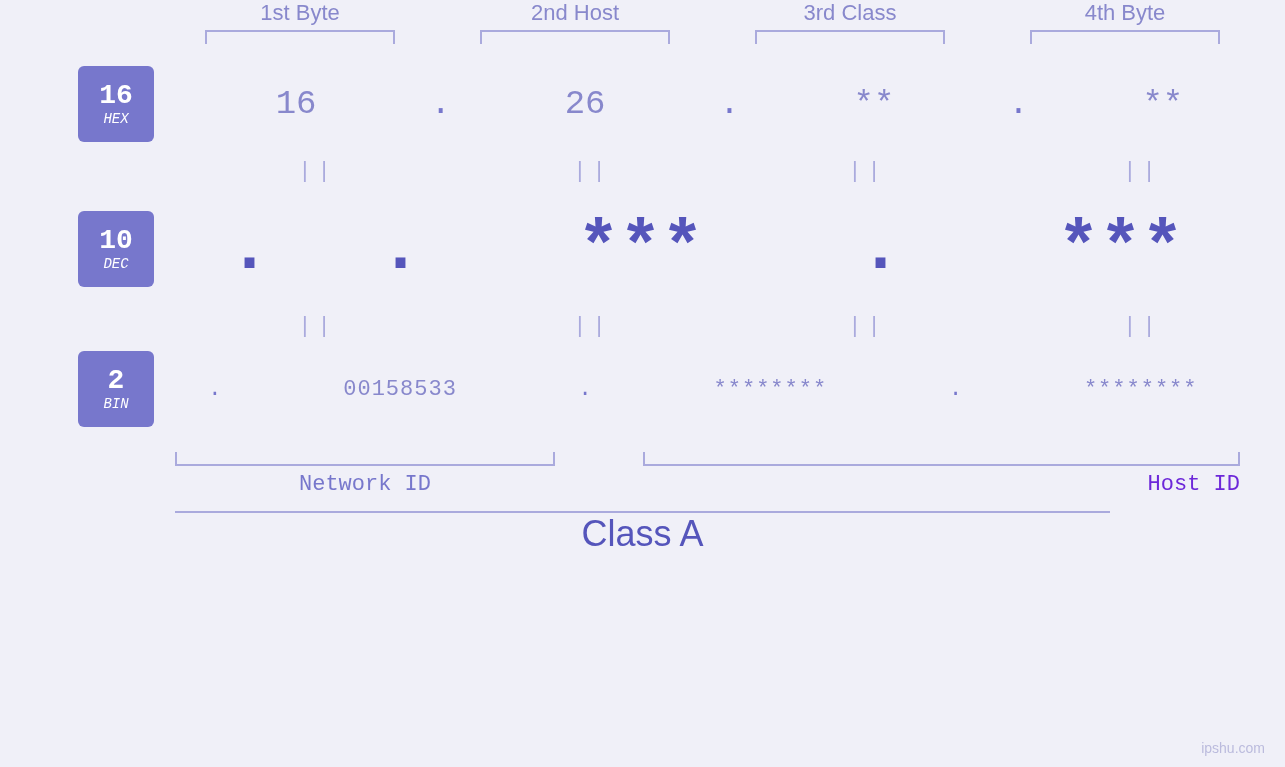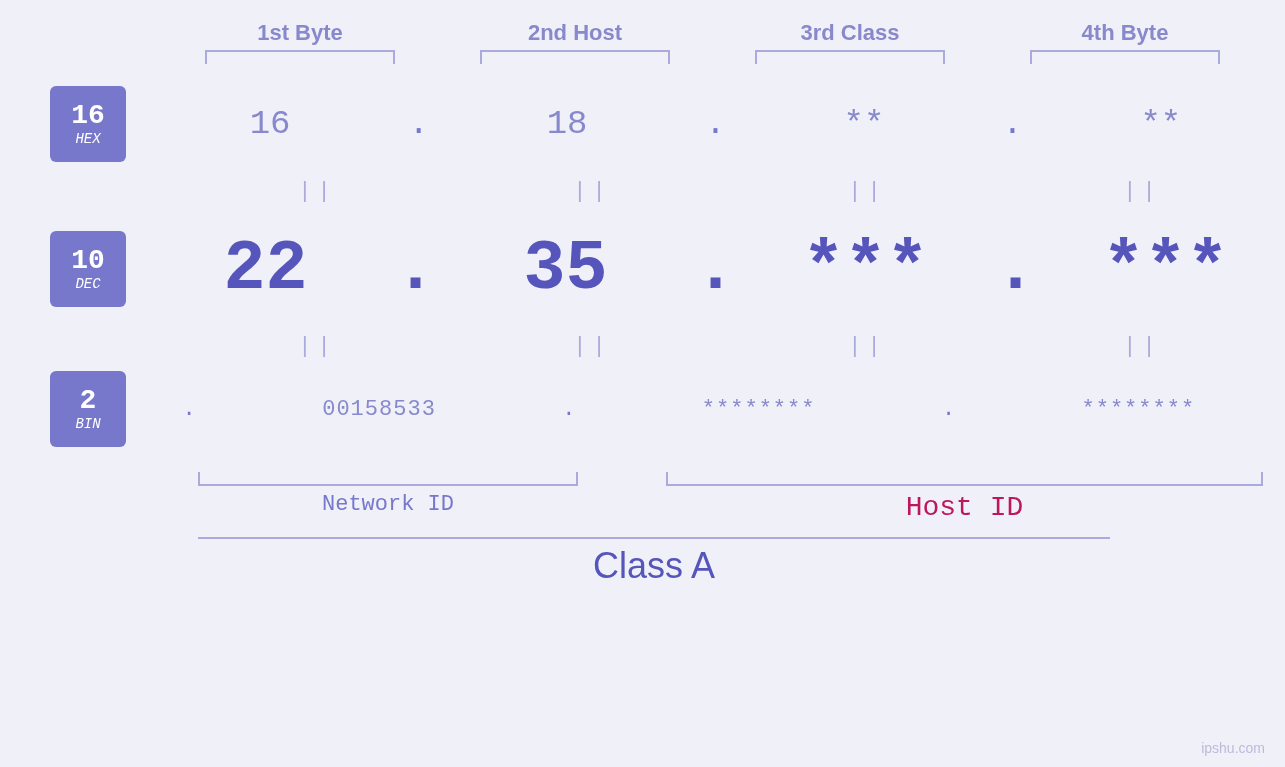--- a/index.html
+++ b/index.html
@@ -20,23 +20,21 @@
       display: flex;
       flex-direction: column;
       align-items: center;
     }
 
     
     .byte-headers {
       display: flex;
       width: 1100px;
       margin-left: 140px;
-      margin-top: 20px;
-      justify-content: space-around;
-      font-weight: bold;
+      justify-content: space-around;
     }
 
     .byte-header {
       color: #8888cc;
       font-size: 22px;
       font-family: Arial, sans-serif;
       text-align: center;
       width: 220px;
     }
 
@@ -57,20 +55,21 @@
       display: inline-block;
     }
 
     
     .data-row {
       display: flex;
       align-items: center;
       width: 1285px;
       height: 120px;
       position: relative;
+      padding-left: 28px;
     }
 
     .data-row.dec-row {
       height: 140px;
     }
 
     .data-row.bin-row {
       height: 110px;
     }
 
@@ -183,44 +182,42 @@
   </div>
 
   <div class="data-row">
     <div class="badge">
       <span class="badge-number">16</span>
       <span class="badge-label">HEX</span>
     </div>
     <div class="values">
       <div class="byte-value hex-val">16</div>
       <span class="dot hex-dot">.</span>
-      <div class="byte-value hex-val">18</div>
+      <div class="byte-value hex-val">26</div>
       <span class="dot hex-dot">.</span>
       <div class="byte-value hex-val">**</div>
       <span class="dot hex-dot">.</span>
       <div class="byte-value hex-val">**</div>
     </div>
   </div>
 
   <div class="equals-row">
     <div class="equals-sign">||</div>
     <div class="equals-sign">||</div>
     <div class="equals-sign">||</div>
     <div class="equals-sign">||</div>
   </div>
 
   <div class="data-row dec-row">
     <div class="badge">
       <span class="badge-number">10</span>
       <span class="badge-label">DEC</span>
     </div>
     <div class="values">
-      <div class="byte-value dec-val">22</div>
       <span class="dot dec-dot">.</span>
-      <div class="byte-value dec-val">35</div>
       <span class="dot dec-dot">.</span>
       <div class="byte-value dec-val">***</div>
       <span class="dot dec-dot">.</span>
       <div class="byte-value dec-val">***</div>
     </div>
   </div>
 
   <div class="equals-row">
     <div class="equals-sign">||</div>
     <div class="equals-sign">||</div>
@@ -236,37 +233,37 @@
     <div class="values">
       <span class="dot bin-dot">.</span>
       <div class="byte-value bin-val">00158533</div>
       <span class="dot bin-dot">.</span>
       <div class="byte-value bin-val">********</div>
       <span class="dot bin-dot">.</span>
       <div class="byte-value bin-val">********</div>
     </div>
   </div>
 
-  <div style="position: relative; width: 1285px; flex: 1; padding-left: 23px;">
+  <div style="position: relative; width: 1285px; flex: 1;">
 
     <div style="display: flex; margin-left: 175px; margin-top: 8px; width: 1065px;">
 
       <div style="width: 380px; height: 14px; border: 2px solid #aaaadd; border-top: none;"></div>
 
       <div style="width: 88px;"></div>
 
       <div style="flex: 1; height: 14px; border: 2px solid #aaaadd; border-top: none;"></div>
     </div>
 
     <div style="display: flex; margin-left: 175px; margin-top: 6px; width: 1065px;">
       <div style="width: 380px; text-align: center; color: #7777cc; font-size: 22px; font-family: 'Courier New', monospace;">Network ID</div>
       <div style="width: 88px;"></div>
-      <div style="flex: 1; text-align: center; color: #be185d; font-size: 28px; font-family: 'Courier New', monospace;">Host ID</div>
-    </div>
-
-    <div style="margin: 14px 175px 0 175px; border-top: 2px solid #aaaadd; display: flex; align-items: center; justify-content: center; height: 55px;">
+      <div style="flex: 1; text-align: right; color: #6d28d9; font-size: 22px; font-family: 'Courier New', monospace;">Host ID</div>
+    </div>
+
+    <div style="margin: 14px 175px 0 175px; border-top: 2px solid #aaaadd; display: flex; align-items: flex-start; justify-content: center; height: 55px;">
       <span style="color: #5555bb; font-size: 36px; font-family: Arial, sans-serif;">Class A</span>
     </div>
 
     <div style="position: absolute; bottom: 11px; right: 20px; color: #bbbbdd; font-size: 14px; font-family: Arial, sans-serif;">ipshu.com</div>
   </div>
 
 </div>
 
 </body></html>

